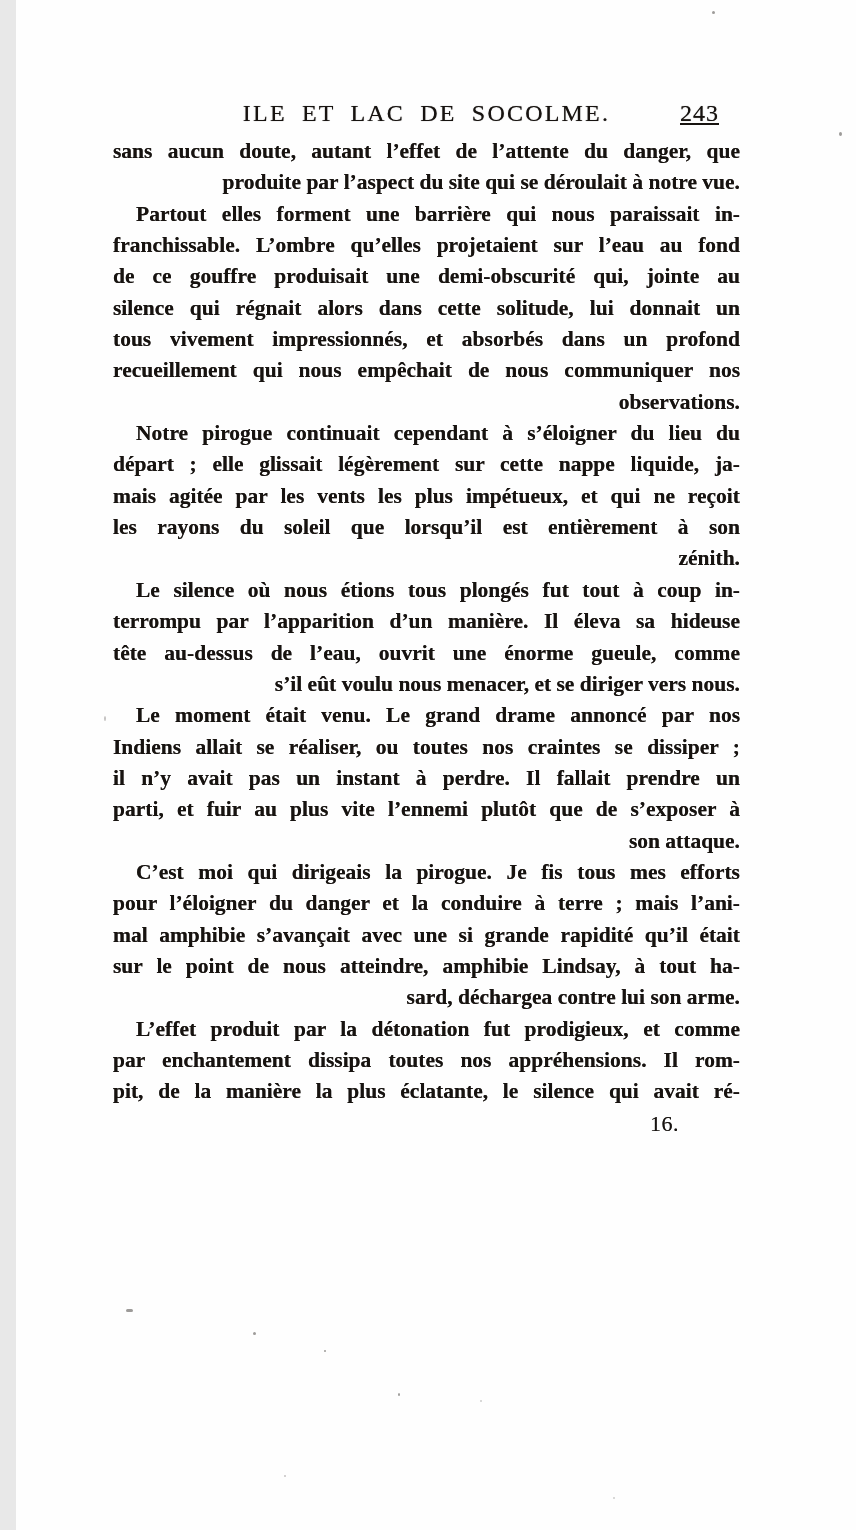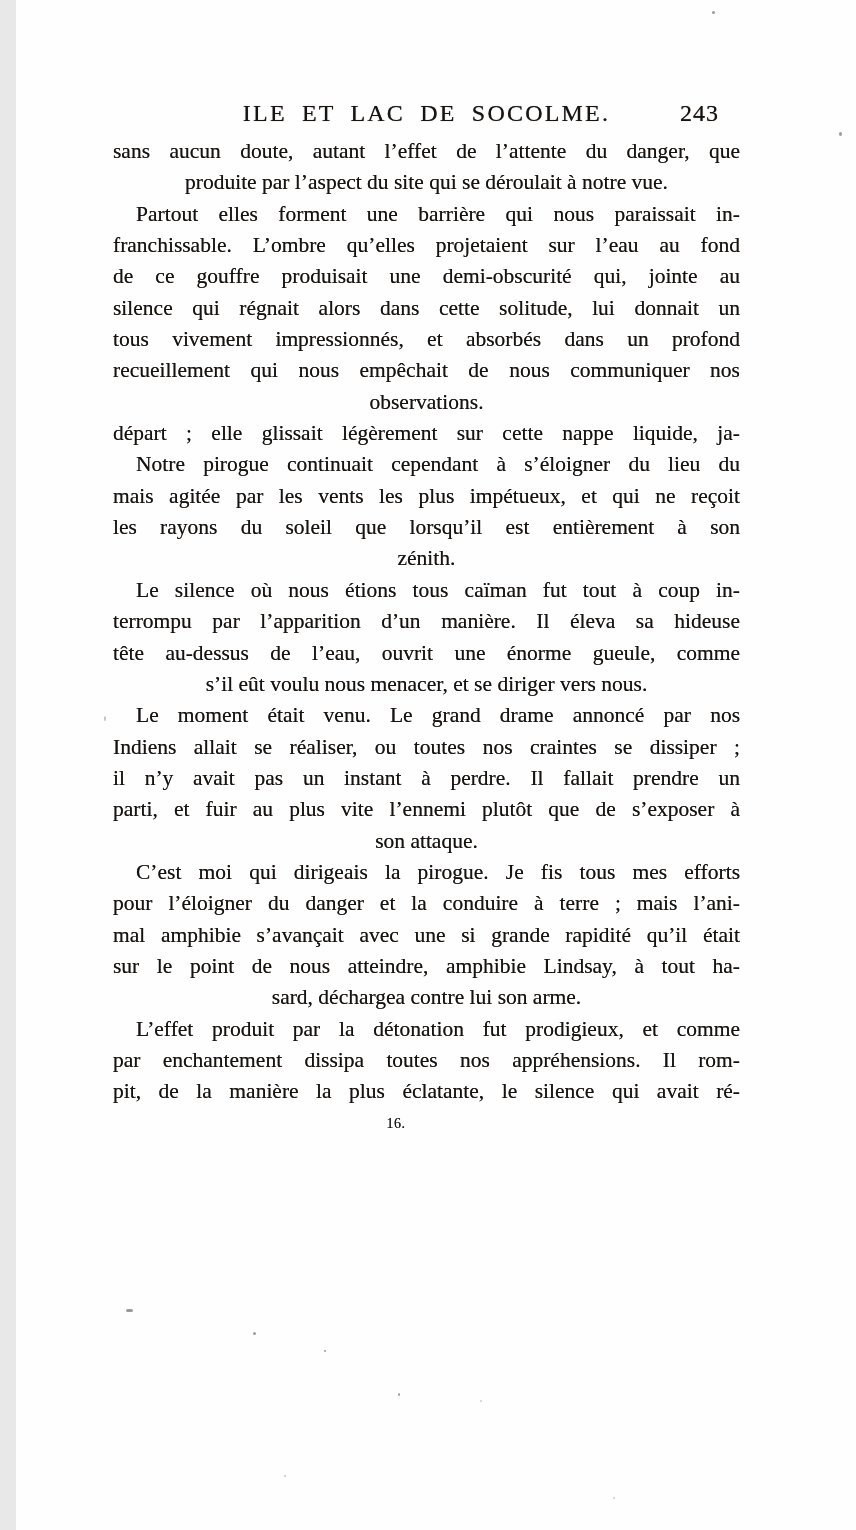--- a/index.html
+++ b/index.html
@@ -30,49 +30,50 @@
     text-shadow: 0 0 0.7px rgba(23,19,16,0.75);
   }
   .page-num {
     position: absolute;
     right: 21px;
     top: 0;
     font-size: 24px;
     line-height: 26px;
     letter-spacing: 1px;
     text-shadow: 0 0 0.7px rgba(23,19,16,0.75);
+    text-decoration: underline;
   }
   .text-block {
     position: absolute;
     top: 136px;
     left: 97px;
     width: 627px;
     font-size: 21.5px;
     text-shadow: 0 0 0.6px rgba(23,19,16,0.7);
   }
-  .paragraph { margin: 0; padding: 0; }
+  .paragraph { margin: 0; padding: 0; font-weight: bold; }
   .line {
     height: 31.35px;
     line-height: 31.35px;
     overflow: hidden;
     white-space: nowrap;
-    text-align: center;
+    text-align: right;
   }
   .line.just {
     white-space: normal;
     text-align: justify;
     text-align-last: justify;
   }
   .line.indent { text-indent: 23px; }
   .signature-line {
     height: 31.35px;
     line-height: 31.35px;
-    text-align: center;
+    text-align: right;
     padding-right: 61px;
-    font-size: 14px;
+    font-size: 22px;
     letter-spacing: 0.5px;
   }
   .speck {
     position: absolute;
     background: rgba(40,35,30,0.45);
     border-radius: 50%;
   }
 </style>
 </head>
 <body>
@@ -93,28 +94,28 @@
       <div class="paragraph">
         <div class="line indent just">Partout elles forment une barrière qui nous paraissait in-</div>
         <div class="line just">franchissable. L’ombre qu’elles projetaient sur l’eau au fond</div>
         <div class="line just">de ce gouffre produisait une demi-obscurité qui, jointe au</div>
         <div class="line just">silence qui régnait alors dans cette solitude, lui donnait un</div>
         <div class="line just">tous vivement impressionnés, et absorbés dans un profond</div>
         <div class="line just">recueillement qui nous empêchait de nous communiquer nos</div>
         <div class="line">observations.</div>
       </div>
       <div class="paragraph">
+        <div class="line indent just">Notre pirogue continuait cependant à s’éloigner du lieu du</div>
         <div class="line just">départ ; elle glissait légèrement sur cette nappe liquide, ja-</div>
-        <div class="line indent just">Notre pirogue continuait cependant à s’éloigner du lieu du</div>
         <div class="line just">mais agitée par les vents les plus impétueux, et qui ne reçoit</div>
         <div class="line just">les rayons du soleil que lorsqu’il est entièrement à son</div>
         <div class="line">zénith.</div>
       </div>
       <div class="paragraph">
-        <div class="line indent just">Le silence où nous étions tous caïman fut tout à coup in-</div>
+        <div class="line indent just">Le silence où nous étions tous plongés fut tout à coup in-</div>
         <div class="line just">terrompu par l’apparition d’un manière. Il éleva sa hideuse</div>
         <div class="line just">tête au-dessus de l’eau, ouvrit une énorme gueule, comme</div>
         <div class="line">s’il eût voulu nous menacer, et se diriger vers nous.</div>
       </div>
       <div class="paragraph">
         <div class="line indent just">Le moment était venu. Le grand drame annoncé par nos</div>
         <div class="line just">Indiens allait se réaliser, ou toutes nos craintes se dissiper ;</div>
         <div class="line just">il n’y avait pas un instant à perdre. Il fallait prendre un</div>
         <div class="line just">parti, et fuir au plus vite l’ennemi plutôt que de s’exposer à</div>
         <div class="line">son attaque.</div>

